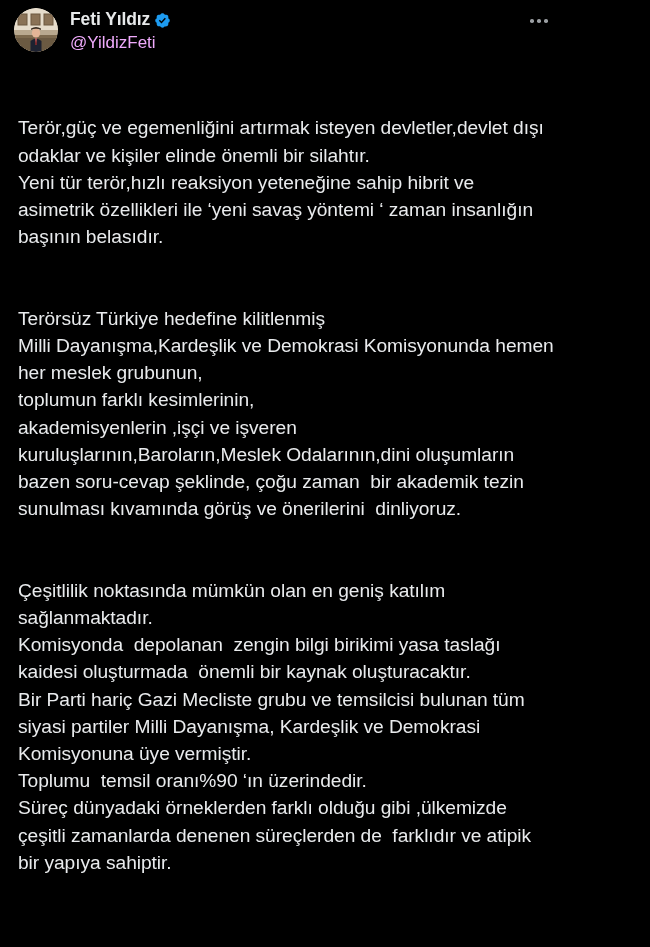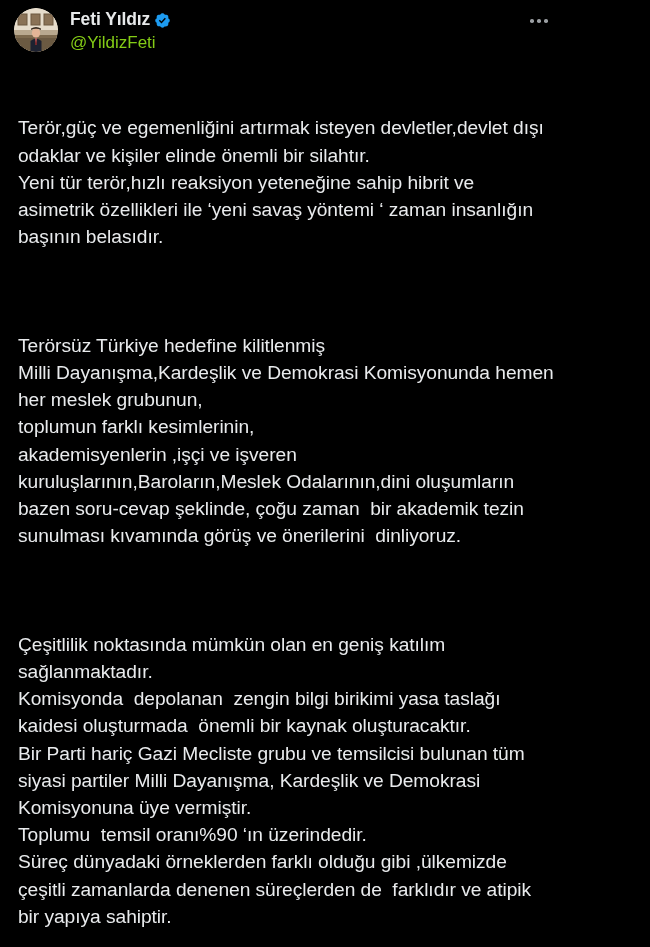--- a/index.html
+++ b/index.html
@@ -58,21 +58,21 @@
   }
   .verified-badge {
     width:17px; height:17px;
     display:inline-block;
     flex:0 0 17px;
     position:relative;
     top:1px;
   }
   .verified-badge svg { display:block; width:17px; height:17px; }
   .handle {
-    color:#84cc16;
+    color:#f0abfc;
     font-size:17px;
     line-height:21px;
     margin-top:3px;
     white-space:nowrap;
   }
 
   .more-btn {
     position:absolute;
     right:14px; top:10px;
     width:30px; height:22px;
@@ -95,21 +95,21 @@
     padding:4px 14px 0 18px;
     color:#e9ebed;
     font-size:19.2px;
     line-height:27.2px;
     letter-spacing:-0.05px;
     white-space:pre-wrap;
     word-wrap:break-word;
     font-weight:400;
   }
   .para { margin:0; }
-  .para + .para { margin-top:27px; }
+  .para + .para { }
 </style>
 </head>
 <body>
 
 <div class="tweet">
 
   <div class="tweet-header">
 
     <div class="avatar">
       <svg viewBox="0 0 44 44" xmlns="http://www.w3.org/2000/svg">

